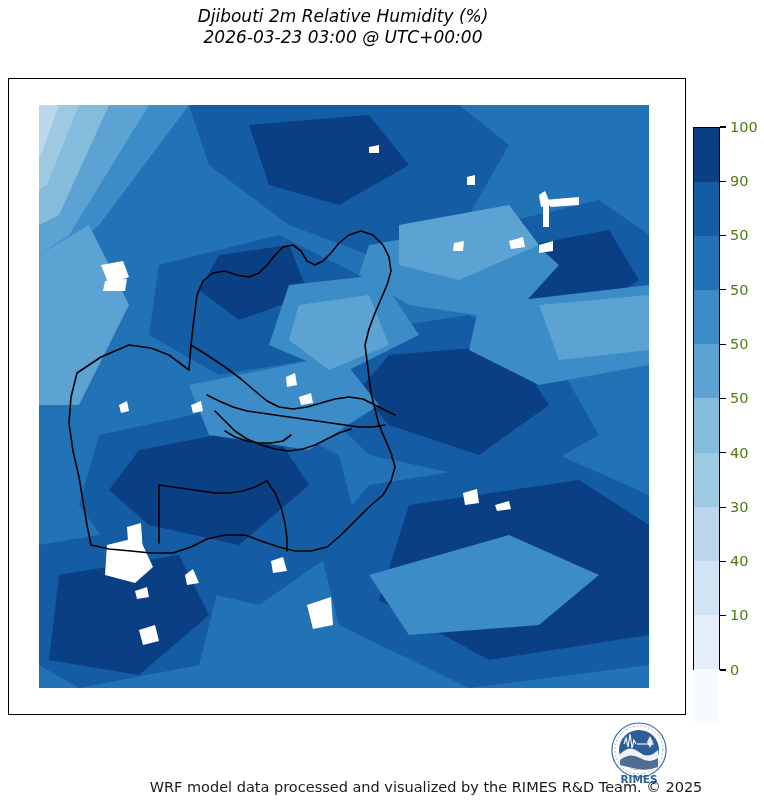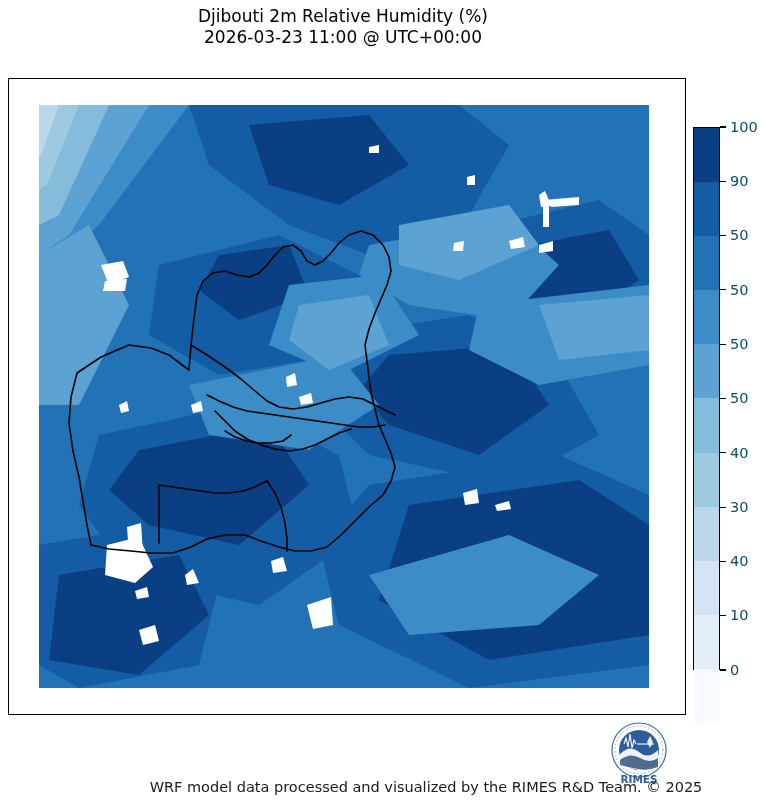--- a/index.html
+++ b/index.html
@@ -24,21 +24,21 @@
     position: absolute;
     left: 0;
     top: 6px;
     width: 686px;
     text-align: center;
     color: #000000;
     font-size: 17px;
     line-height: 20.5px;
     white-space: nowrap;
   }
-  .title-line { display: block; }
+  .title-line { display: block; font-style: italic; }
   .axes-frame {
     position: absolute;
     left: 8px;
     top: 78px;
     width: 678px;
     height: 637px;
     border: 1.3px solid #000000;
     box-sizing: border-box;
     background: #ffffff;
   }
@@ -86,21 +86,21 @@
     align-items: center;
   }
   .tick-line {
     display: block;
     width: 6px;
     height: 1.2px;
     background: #000000;
   }
   .tick-label {
     font-size: 14.5px;
-    color: #0c4a6e;
+    color: #4d7c0f;
     margin-left: 4px;
     line-height: 1;
     transform: translateY(-0.5px);
     text-align: center;
   }
   .footer-note {
     position: absolute;
     left: 0;
     top: 779px;
     width: 764px;
@@ -110,21 +110,21 @@
     margin-left: 44px;
   }
 </style>
 </head>
 <body>
 
 <div id="figure">
 
   <div class="title-block">
     <span class="title-line">Djibouti 2m Relative Humidity (%)</span>
-    <span class="title-line">2026-03-23 11:00 @ UTC+00:00</span>
+    <span class="title-line">2026-03-23 03:00 @ UTC+00:00</span>
   </div>
 
   <div class="axes-frame">
 
     <div class="map-clip">
       <svg class="map-svg" width="610" height="583" viewBox="0 0 610 583">
         <defs>
           <clipPath id="mapClip">
             <rect x="0" y="0" width="610" height="583"></rect>
           </clipPath>

